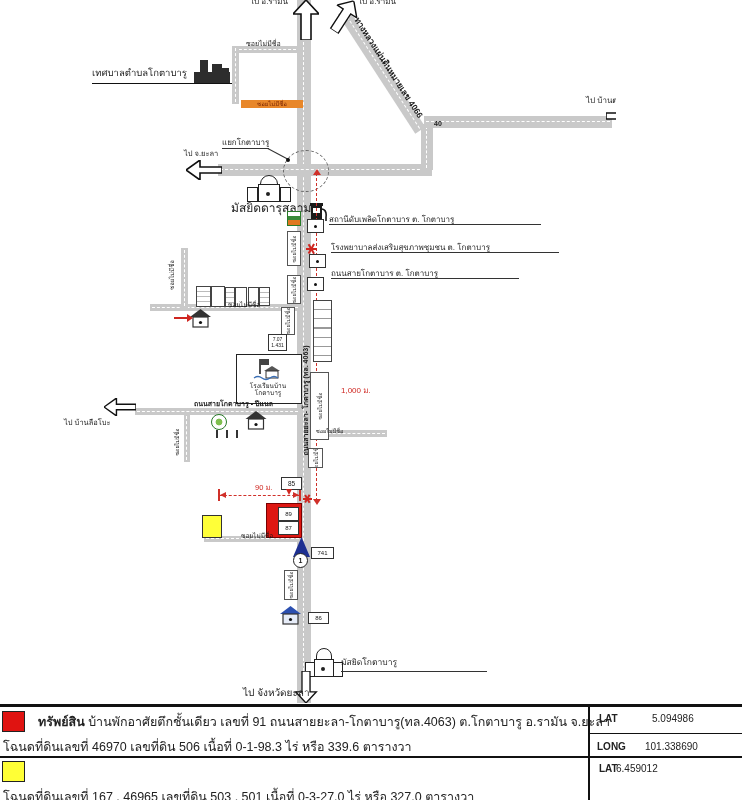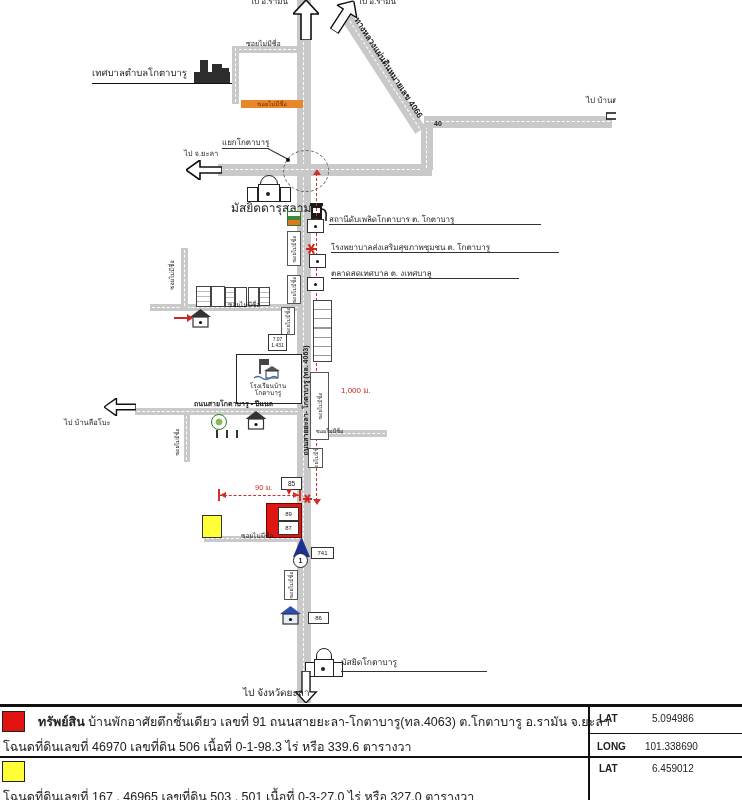--- a/index.html
+++ b/index.html
@@ -118,21 +118,21 @@
 
   <div class="star6" style="left:306px;top:243px;width:11px;height:11px">
       <i></i>
       <i></i>
       <i></i>
     </div>
   <div class="poibox" style="left:309px;top:254px"></div>
   <div class="lbl u" style="left:331px;top:243px;width:228px">โรงพยาบาลส่งเสริมสุขภาพชุมชน ต. โกตาบารู</div>
 
   <div class="poibox" style="left:307px;top:277px"></div>
-  <div class="lbl u" style="left:331px;top:269px;width:188px">ตลาดสดเทศบาล ต. งเทศบาลู</div>
+  <div class="lbl u" style="left:331px;top:269px;width:188px">ถนนสายโกตาบาร ต. โกตาบารู</div>
   <div class="a" style="left:313px;top:300px;width:17px;height:60px;border:1px solid #444;background:repeating-linear-gradient(180deg,#fff 0 8px,#999 8px 9.2px)"></div>
 
   <div class="soibox" style="left:287px;top:231px;width:12px;height:33px">
       <span>ซอยไม่มีชื่อ</span>
     </div>
   <div class="soibox" style="left:287px;top:275px;width:12px;height:27px">
       <span>ซอยไม่มีชื่อ</span>
     </div>
   <div class="soibox" style="left:281px;top:307px;width:12px;height:26px">
       <span>ซอยไม่มีชื่อ</span>
@@ -281,14 +281,14 @@
   <div class="latlong b" style="left:599px;top:6px">LAT</div>
   <div class="latlong" style="left:652px;top:6px">5.094986</div>
   <div class="latlong b" style="left:597px;top:34px">LONG</div>
   <div class="latlong" style="left:645px;top:34px">101.338690</div>
 </div>
 
 <div class="a" style="left:0;top:757px;width:742px;height:43px;overflow:hidden">
   <div class="swatch" style="left: 2px; top: 4px; background: rgb(255, 255, 54);"></div>
   <div class="legtext" style="left:3px;top:30px">โฉนดที่ดินเลขที่ 167 , 46965 เลขที่ดิน 503 , 501 เนื้อที่ 0-3-27.0 ไร่ หรือ 327.0 ตารางวา</div>
   <div class="latlong b" style="left:599px;top:6px">LAT</div>
-  <div class="latlong" style="left:652px;top:6px">6.459012</div>
+  <div class="latlong" style="left:616px;top:6px">6.459012</div>
 </div>
 
 </body></html>

